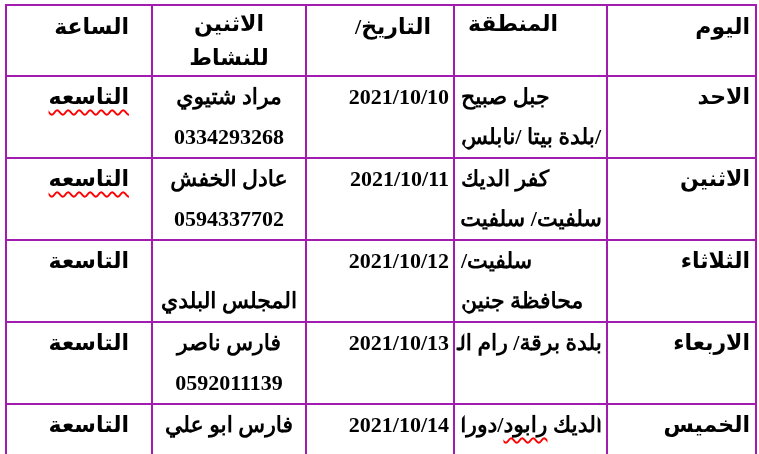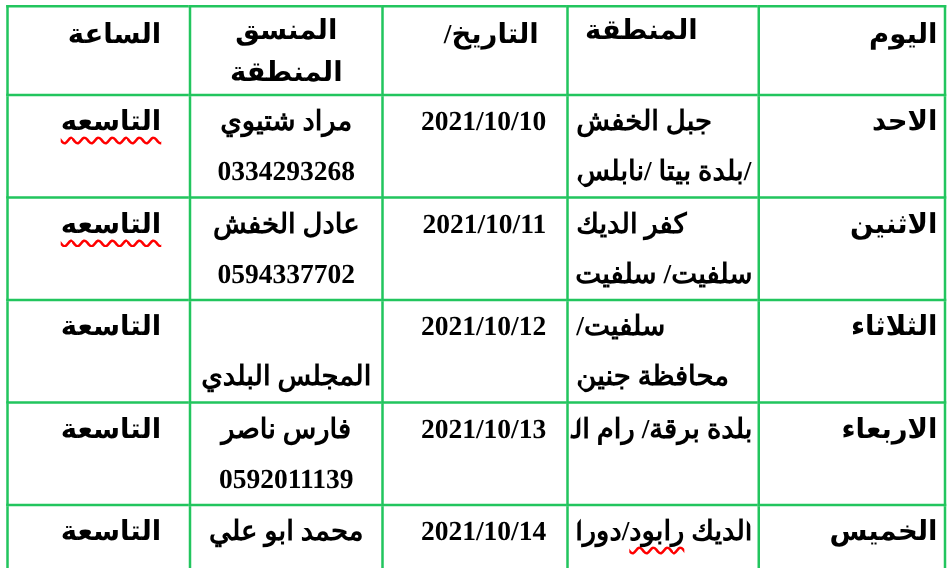--- a/index.html
+++ b/index.html
@@ -16,21 +16,21 @@
   table.doc-table {
     position: absolute;
     left: 5px; top: 4px;
     width: 750px;
     border-collapse: collapse;
     table-layout: fixed;
     direction: rtl;
     background: #ffffff;
   }
   th, td {
-    border: 2px solid #22c55e;
+    border: 2px solid #a21caf;
     vertical-align: top;
     font-size: 22px;
     font-weight: bold;
     overflow: hidden;
   }
   thead th { height: 39px; line-height: 34px; padding-top: 1px; }
   tr.r { height: 82px; }
   tr.r-last { height: 78px; }
   td .line { line-height: 40px; min-height: 40px; white-space: nowrap; font-family: Liberation Serif, serif; }
 
@@ -38,21 +38,21 @@
   .col-day   { width: 149px; }
   .col-region{ width: 153px; }
   .col-date  { width: 148px; }
   .col-coord { width: 154px; }
   .col-hour  { width: 146px; }
 
   
   .c-day    { text-align: right; padding-right: 5px;  padding-left: 0; line-height: 40px; }
   .c-region { text-align: left;  padding-left: 6px;   padding-right: 4px; border-radius: 32px; }
   th.c-region { padding-left: 13px; }
-  .c-date   { text-align: right; padding-right: 16px;  line-height: 40px; }
+  .c-date   { text-align: right; padding-right: 4px;  line-height: 40px; }
   th.c-date { padding-right: 22px; }
   .c-coord  { text-align: center; }
   .c-hour   { text-align: right; padding-right: 22px; line-height: 40px; }
 
   .ltr-embed { direction: ltr; unicode-bidi: isolate; }
   .sq {
     text-decoration-line: underline;
     text-decoration-style: wavy;
     text-decoration-color: #ff0000;
     text-decoration-thickness: 2px;
@@ -70,30 +70,30 @@
       <col class="col-region">
       <col class="col-date">
       <col class="col-coord">
       <col class="col-hour">
   </colgroup>
   <thead>
     <tr>
       <th class="c-day"><span>اليوم</span></th>
       <th class="c-region"><span>المنطقة</span></th>
       <th class="c-date"><span>التاريخ/</span></th>
-      <th class="c-coord"><span>المنسق المنطقة</span></th>
+      <th class="c-coord"><span>الاثنين للنشاط</span></th>
       <th class="c-hour"><span>الساعة</span></th>
     </tr>
   </thead>
   <tbody>
 
     <tr class="r">
       <td class="c-day"><span>الاحد</span></td>
       <td class="c-region">
-        <div class="line">جبل الخفش</div>
+        <div class="line">جبل صبيح</div>
         <div class="line">/بلدة بيتا /نابلس</div>
       </td>
       <td class="c-date"><span class="ltr-embed">2021/10/10</span></td>
       <td class="c-coord">
         <div class="line">مراد شتيوي</div>
         <div class="line ltr-embed">0334293268</div>
       </td>
       <td class="c-hour"><span class="sq">التاسعه</span></td>
     </tr>
 
@@ -140,20 +140,20 @@
     </tr>
 
     <tr class="r r-last">
       <td class="c-day"><span>الخميس</span></td>
       <td class="c-region">
         <div class="line"><span>الديك </span><span class="sq">رابود</span><span>/دورا</span></div>
         <div class="line ltr-embed">/الخليل</div>
       </td>
       <td class="c-date"><span class="ltr-embed">2021/10/14</span></td>
       <td class="c-coord">
-        <div class="line">محمد ابو علي</div>
+        <div class="line">فارس ابو علي</div>
         <div class="line ltr-embed">0595011122</div>
       </td>
       <td class="c-hour"><span>التاسعة</span></td>
     </tr>
 
   </tbody>
 </table>
 
 </body></html>

